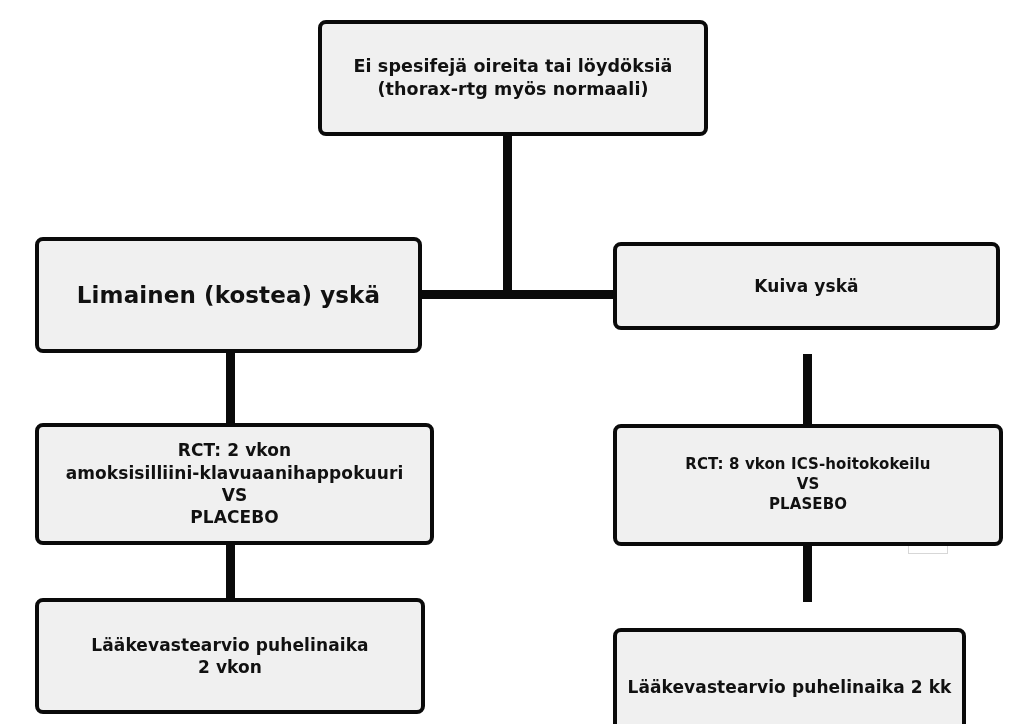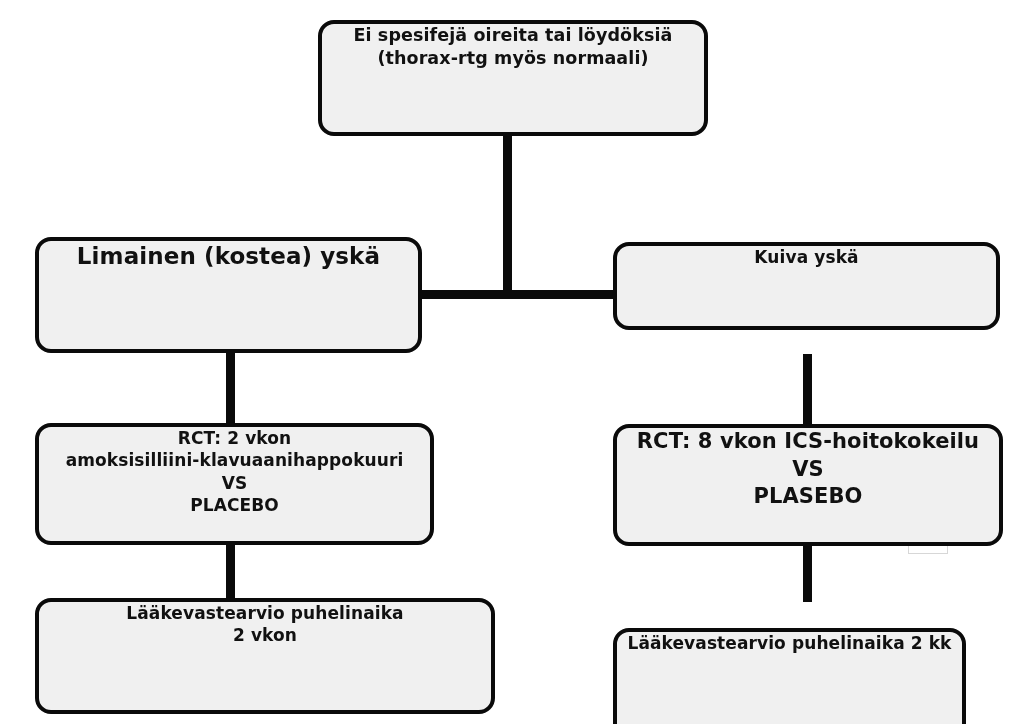--- a/index.html
+++ b/index.html
@@ -15,23 +15,23 @@
     width: 1024px;
     height: 724px;
     background: #ffffff;
     overflow: hidden;
   }
   .node {
     position: absolute;
     box-sizing: border-box;
     background: #f0f0f0;
     border: 4px solid #0a0a0a;
-    border-radius: 16px;
+    border-radius: 8px;
     display: flex;
-    align-items: flex-start;
+    align-items: center;
     justify-content: center;
     text-align: center;
     z-index: 2;
   }
   .node-text {
     font-weight: bold;
     color: #111111;
     line-height: 1.32;
     letter-spacing: 0.1px;
     padding: 0 10px;
@@ -45,23 +45,23 @@
   #node-wet      { left: 35px;  top: 237px; width: 387px; height: 116px; }
   #node-wet .node-text      { font-size: 23px; }
 
   #node-dry      { left: 613px; top: 242px; width: 387px; height: 88px; }
   #node-dry .node-text      { font-size: 17px; }
 
   #node-wet-rct  { left: 35px;  top: 423px; width: 399px; height: 122px; }
   #node-wet-rct .node-text  { font-size: 17px; }
 
   #node-dry-rct  { left: 613px; top: 424px; width: 390px; height: 122px; }
-  #node-dry-rct .node-text  { font-size: 21px; }
+  #node-dry-rct .node-text  { font-size: 15px; }
 
-  #node-wet-fu   { left: 35px;  top: 598px; width: 460px; height: 116px; }
+  #node-wet-fu   { left: 35px;  top: 598px; width: 390px; height: 116px; }
   #node-wet-fu .node-text   { font-size: 17px; }
 
   #node-dry-fu   { left: 613px; top: 628px; width: 353px; height: 118px; }
   #node-dry-fu .node-text   { font-size: 17px; }
 
   
   .conn {
     position: absolute;
     background: #0a0a0a;
     z-index: 1;

